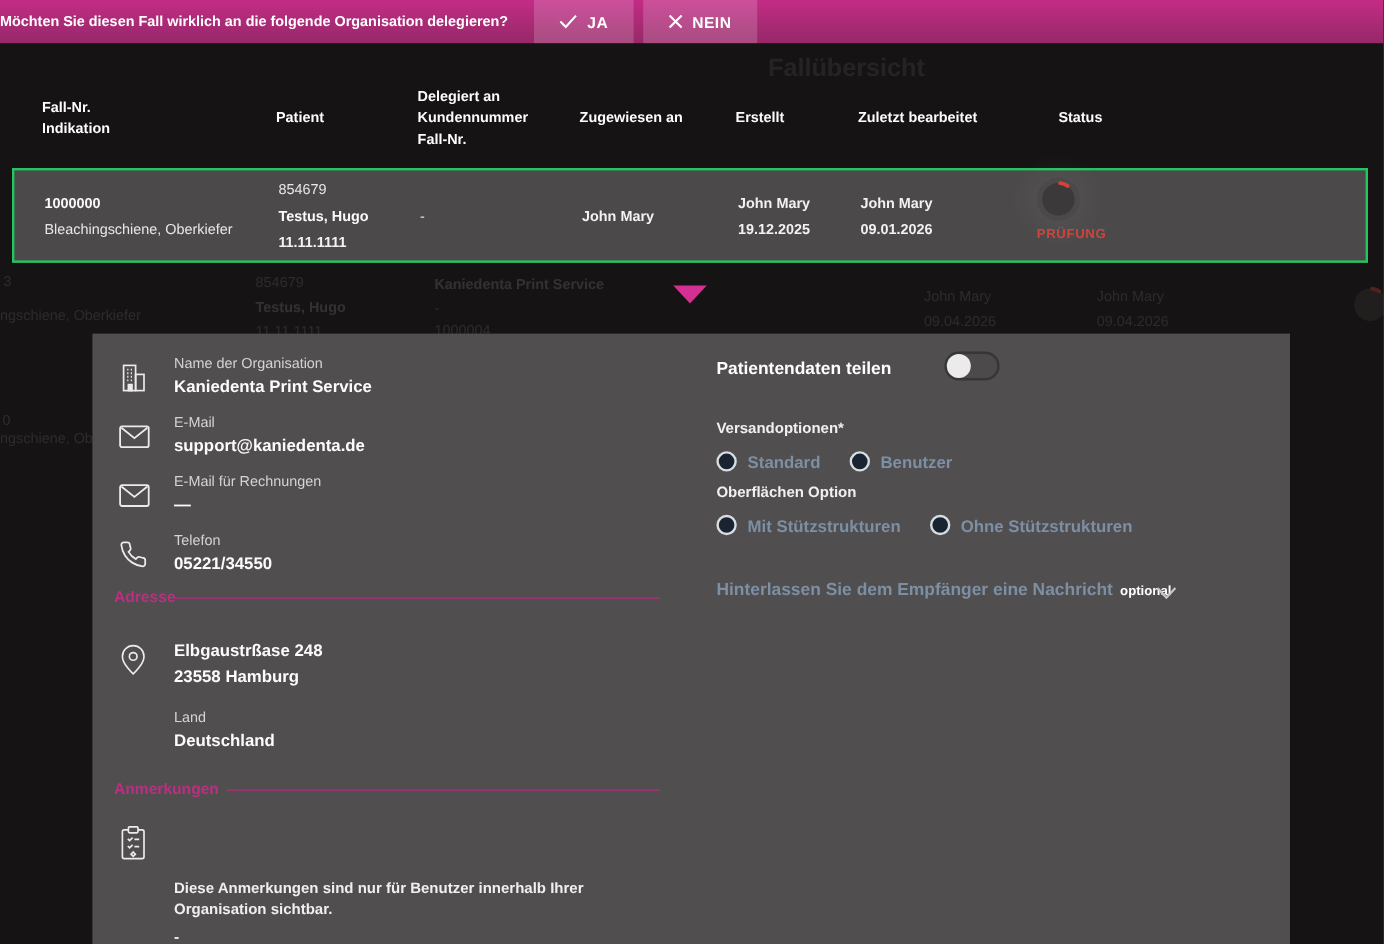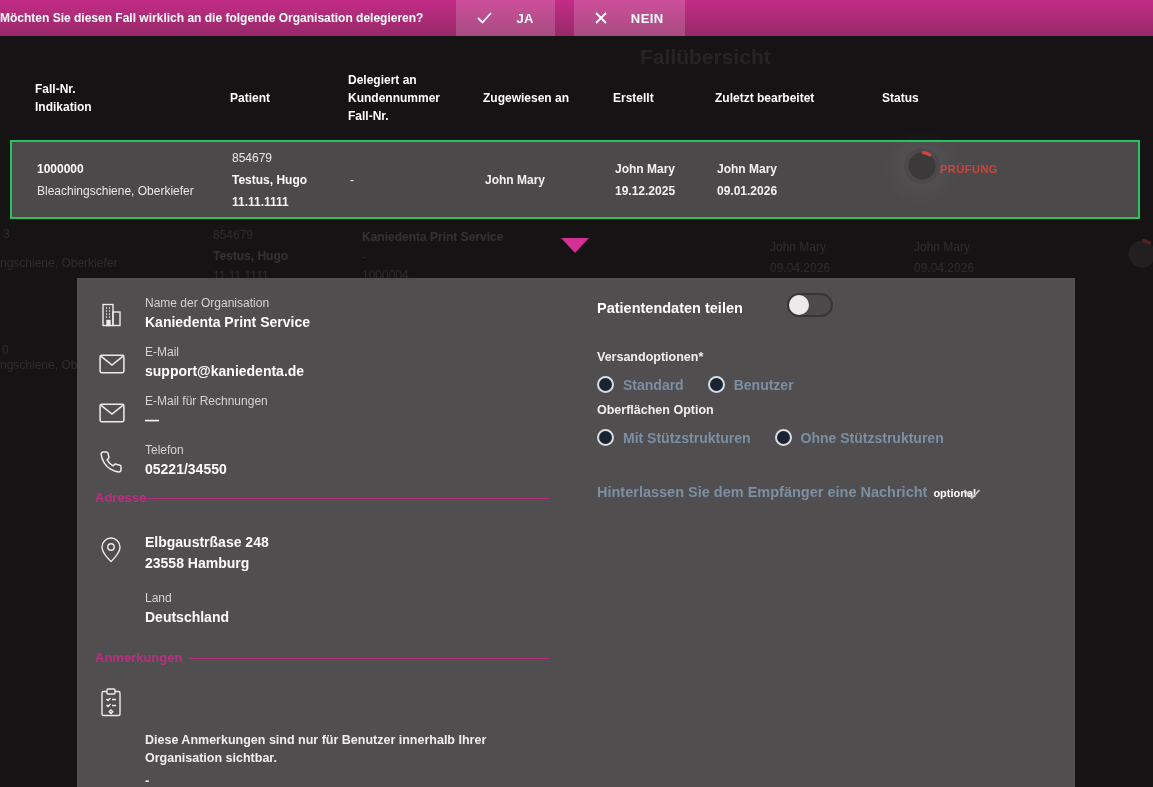--- a/index.html
+++ b/index.html
@@ -14,21 +14,21 @@
 
   
   .banner {
     position: absolute; top:0; left:0; right:0; height:36px;
     background: linear-gradient(180deg, #c32c86 0%, #a82a74 60%, #962868 100%);
     display: flex; align-items: stretch; justify-content: flex-start;
     z-index: 40;
   }
   .banner-msg { align-self: center; font-size:12px; font-weight:700; color:#fff; margin-right:14px; }
   .banner-btn {
-    display:flex; align-items:center; gap:24px; padding:0 21px; margin-left:19px;
+    display:flex; align-items:center; gap:8px; padding:0 21px; margin-left:8px;
     background: rgba(255,255,255,0.17);
     font-size:13px; font-weight:700; letter-spacing:.4px; color:#fff; cursor:pointer;
     border:none;
   }
 
   
   .bg-title { position:absolute; left:640px; top:45px; font-size:21px; font-weight:700; color:rgba(255,255,255,0.07); z-index:1; }
   .dim { position:absolute; font-size:12px; font-weight:400; color:rgba(255,255,255,0.10); z-index:1; white-space:nowrap; }
   .dim.b { font-weight:700; color:rgba(255,255,255,0.13); }
   .dim-status { position:absolute; left:1124px; top:236px; opacity:.32; z-index:1; }
@@ -45,22 +45,22 @@
   .row {
     position:absolute; left:10px; right:13px; top:140px; height:79px; z-index:5;
     background:#4b494a; border:2px solid #22c55e;
     display:grid; grid-template-columns:195px 118px 135px 130px 102px 167px 1fr;
     padding-left:25px; align-items:center;
   }
   .cell { font-size:12px; color:#e9e7e8; line-height:22px; font-weight:400; }
   .cell .strong { font-weight:700; color:#fcfbfb; }
   .cell .semi { font-weight:600; color:#f3f1f2; }
   .status-stack {
-    position:absolute; left:892px; top:6px; width:86px;
-    display:flex; flex-direction:row; align-items:center;
+    position:absolute; left:852px; top:6px; width:86px;
+    display:flex; flex-direction:column; align-items:flex-start;
   }
   .status-glow { border-radius:50%; box-shadow:0 0 22px 10px rgba(235,233,233,0.05); line-height:0; }
   .status-label { margin-top:5px; font-size:11px; font-weight:700; letter-spacing:.5px; color:#d0443c; }
 
   
   .tri {
     position:absolute; left:561px; top:238px; z-index:6; width:0; height:0;
     border-left:14px solid transparent; border-right:14px solid transparent;
     border-top:15px solid #d42f92;
   }

